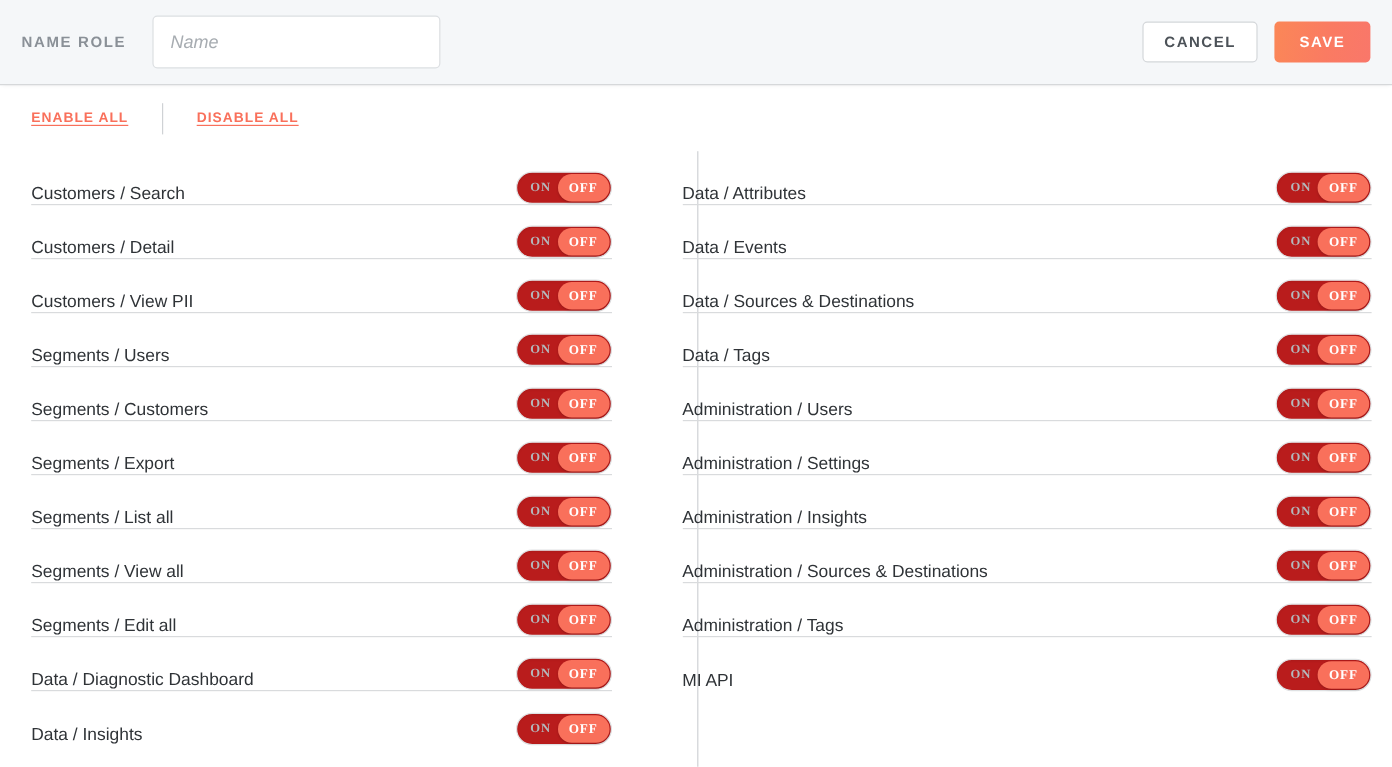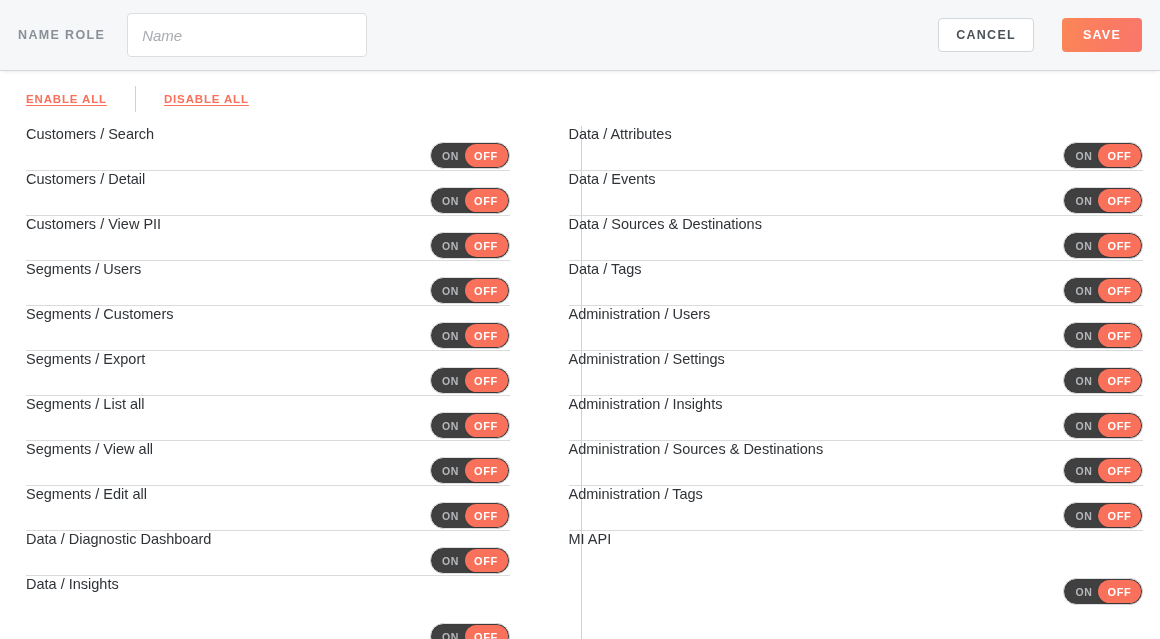--- a/index.html
+++ b/index.html
@@ -47,21 +47,21 @@
     padding: 0 14px;
     outline: none;
     font-style: italic;
   }
   .name-input::placeholder { color: #a7acb1; }
 
   .header-actions {
     margin-left: auto;
     display: flex;
     align-items: flex-end;
-    gap: 28px;
+    gap: 14px;
   }
   .btn {
     height: 34px;
     border-radius: 4px;
     font-size: 12.5px;
     font-weight: bold;
     letter-spacing: 1.25px;
     font-family: "Liberation Sans", sans-serif;
     cursor: pointer;
     display: inline-flex;
@@ -123,45 +123,45 @@
   }
   .col {
     position: relative;
   }
   .col-left  { width: 581px; padding-left: 26px; padding-right: 29px; }
   .col-right { width: 672px; padding-left: 30px; padding-right: 17px; }
 
   .perm-row {
     height: 45px;
     display: flex;
-    align-items: flex-start;
+    align-items: flex-end;
     border-bottom: 1px solid #d9dbdd;
-    flex-direction: column;
   }
   .perm-row:last-child { border-bottom: none; gap: 31px; }
   .perm-label {
     font-size: 14.5px;
     color: #2f3337;
     white-space: nowrap;
   }
 
   
   .toggle {
     margin-left: auto;
     position: relative;
     width: 80px;
     height: 27px;
     border-radius: 14px;
-    background: #404040;
+    background: #b91c1c;
     border: 1px solid #dfe1e3;
     box-shadow: inset 0 1px 2px rgba(0,0,0,0.07);
     display: flex;
     align-items: center;
     cursor: pointer;
     flex: none;
+    font-family: Liberation Serif, serif;
   }
   .toggle .t-on {
     width: 40px;
     text-align: center;
     font-size: 10.5px;
     font-weight: bold;
     letter-spacing: 0.7px;
     color: #b4b8bc;
     user-select: none;
   }

